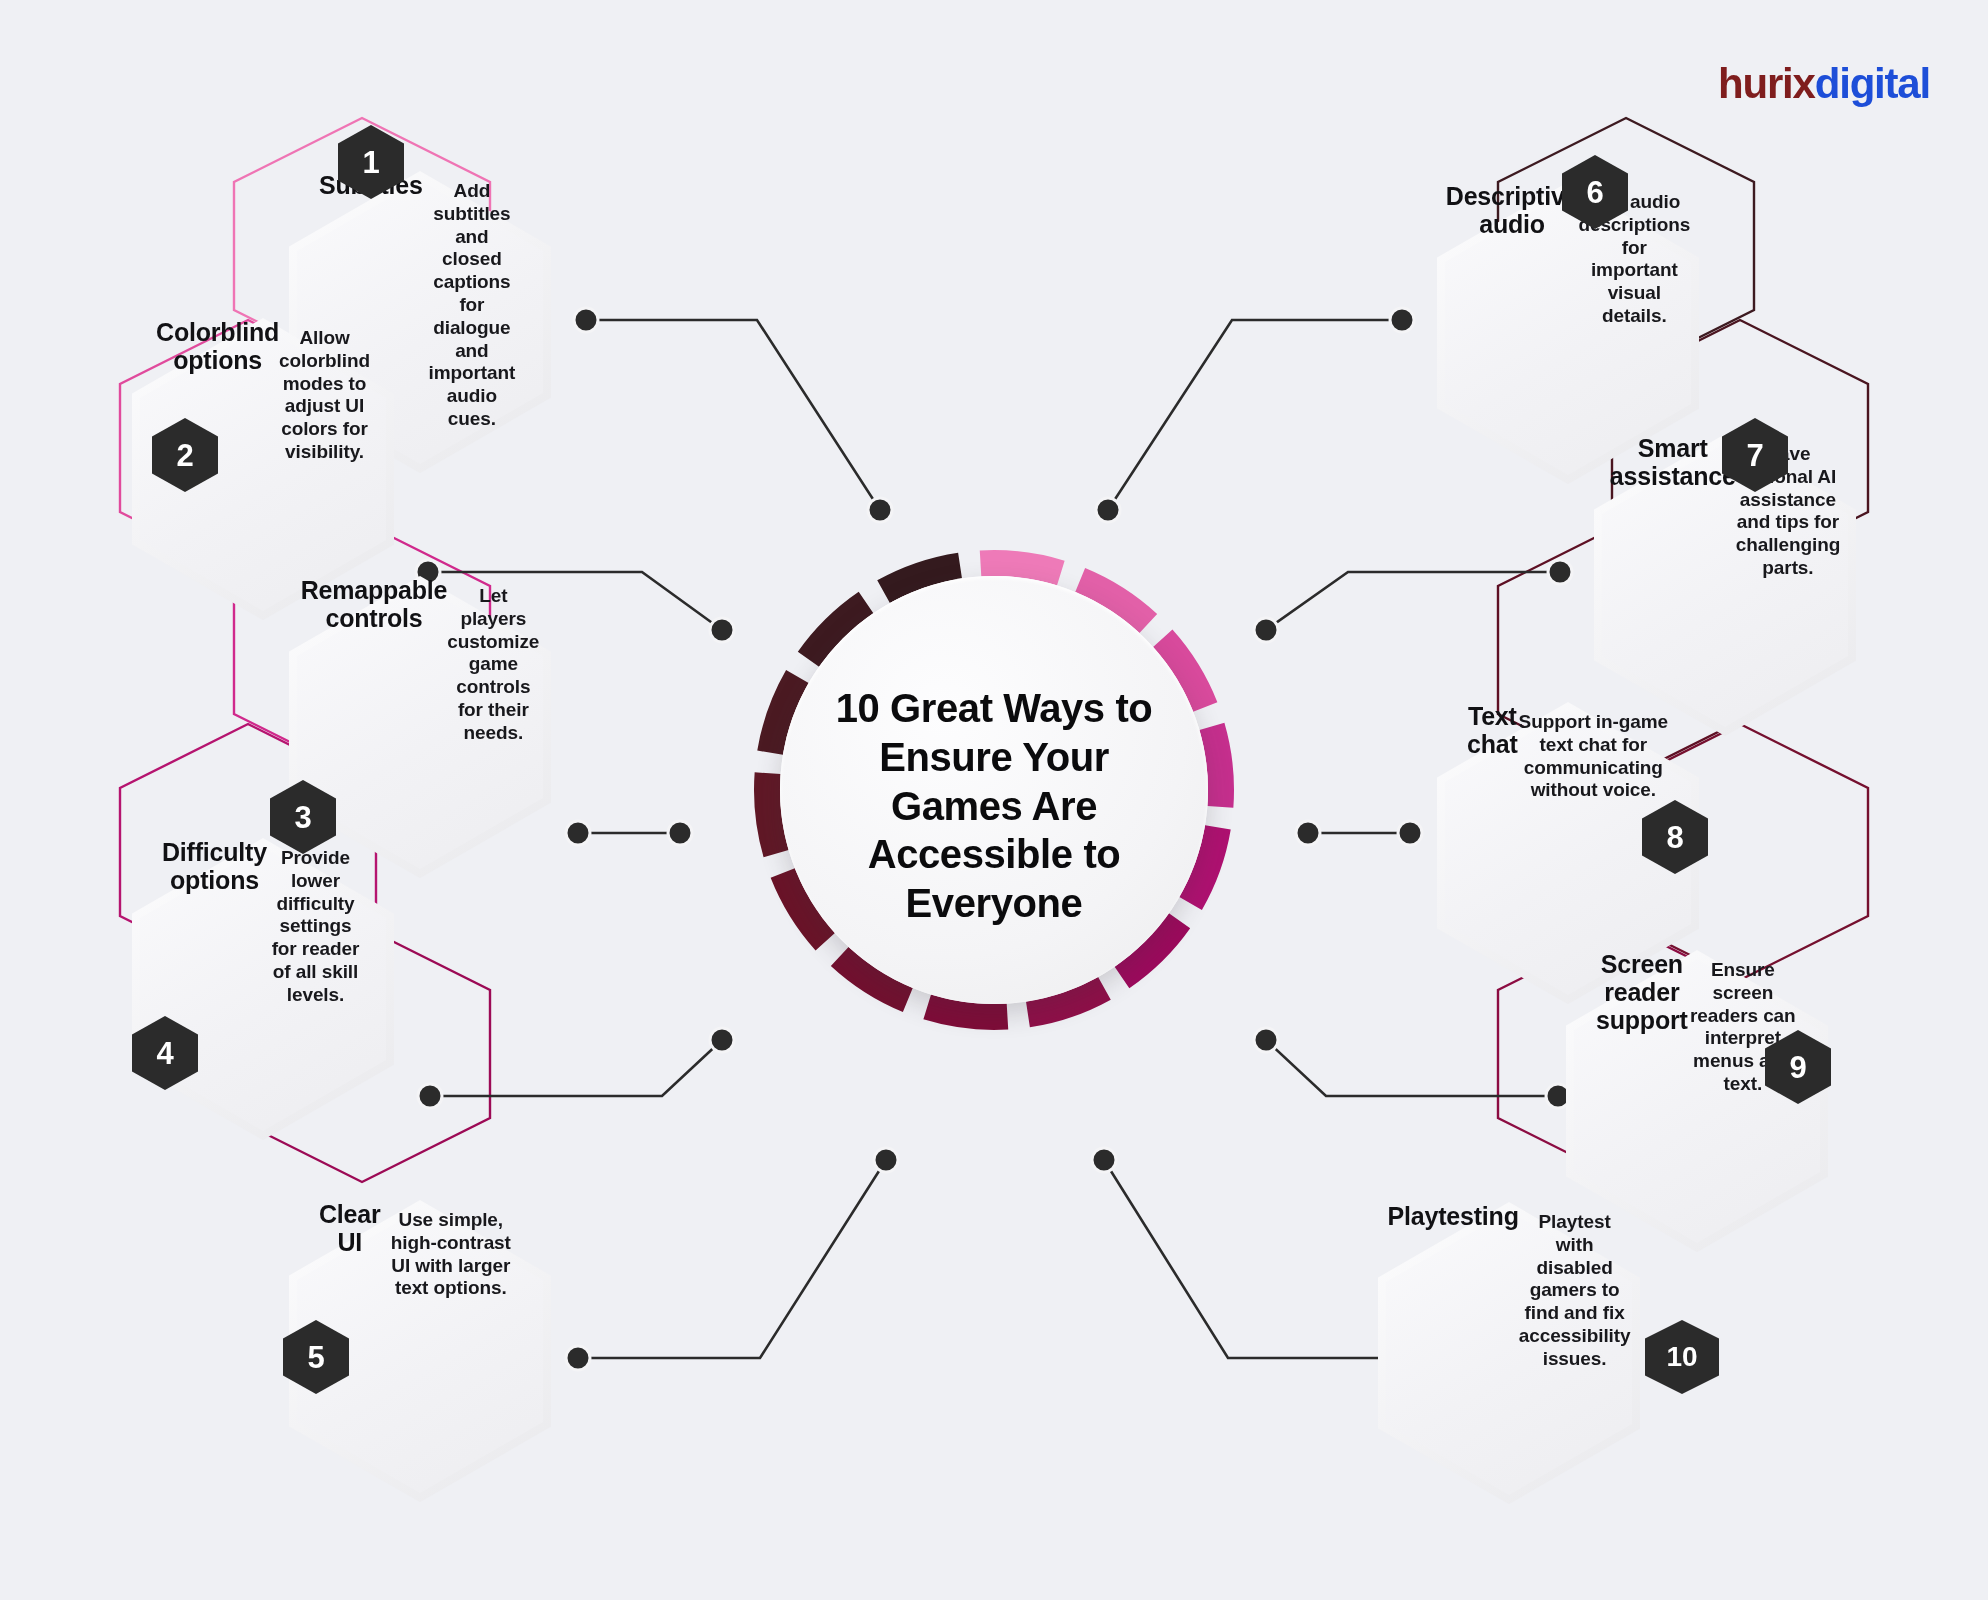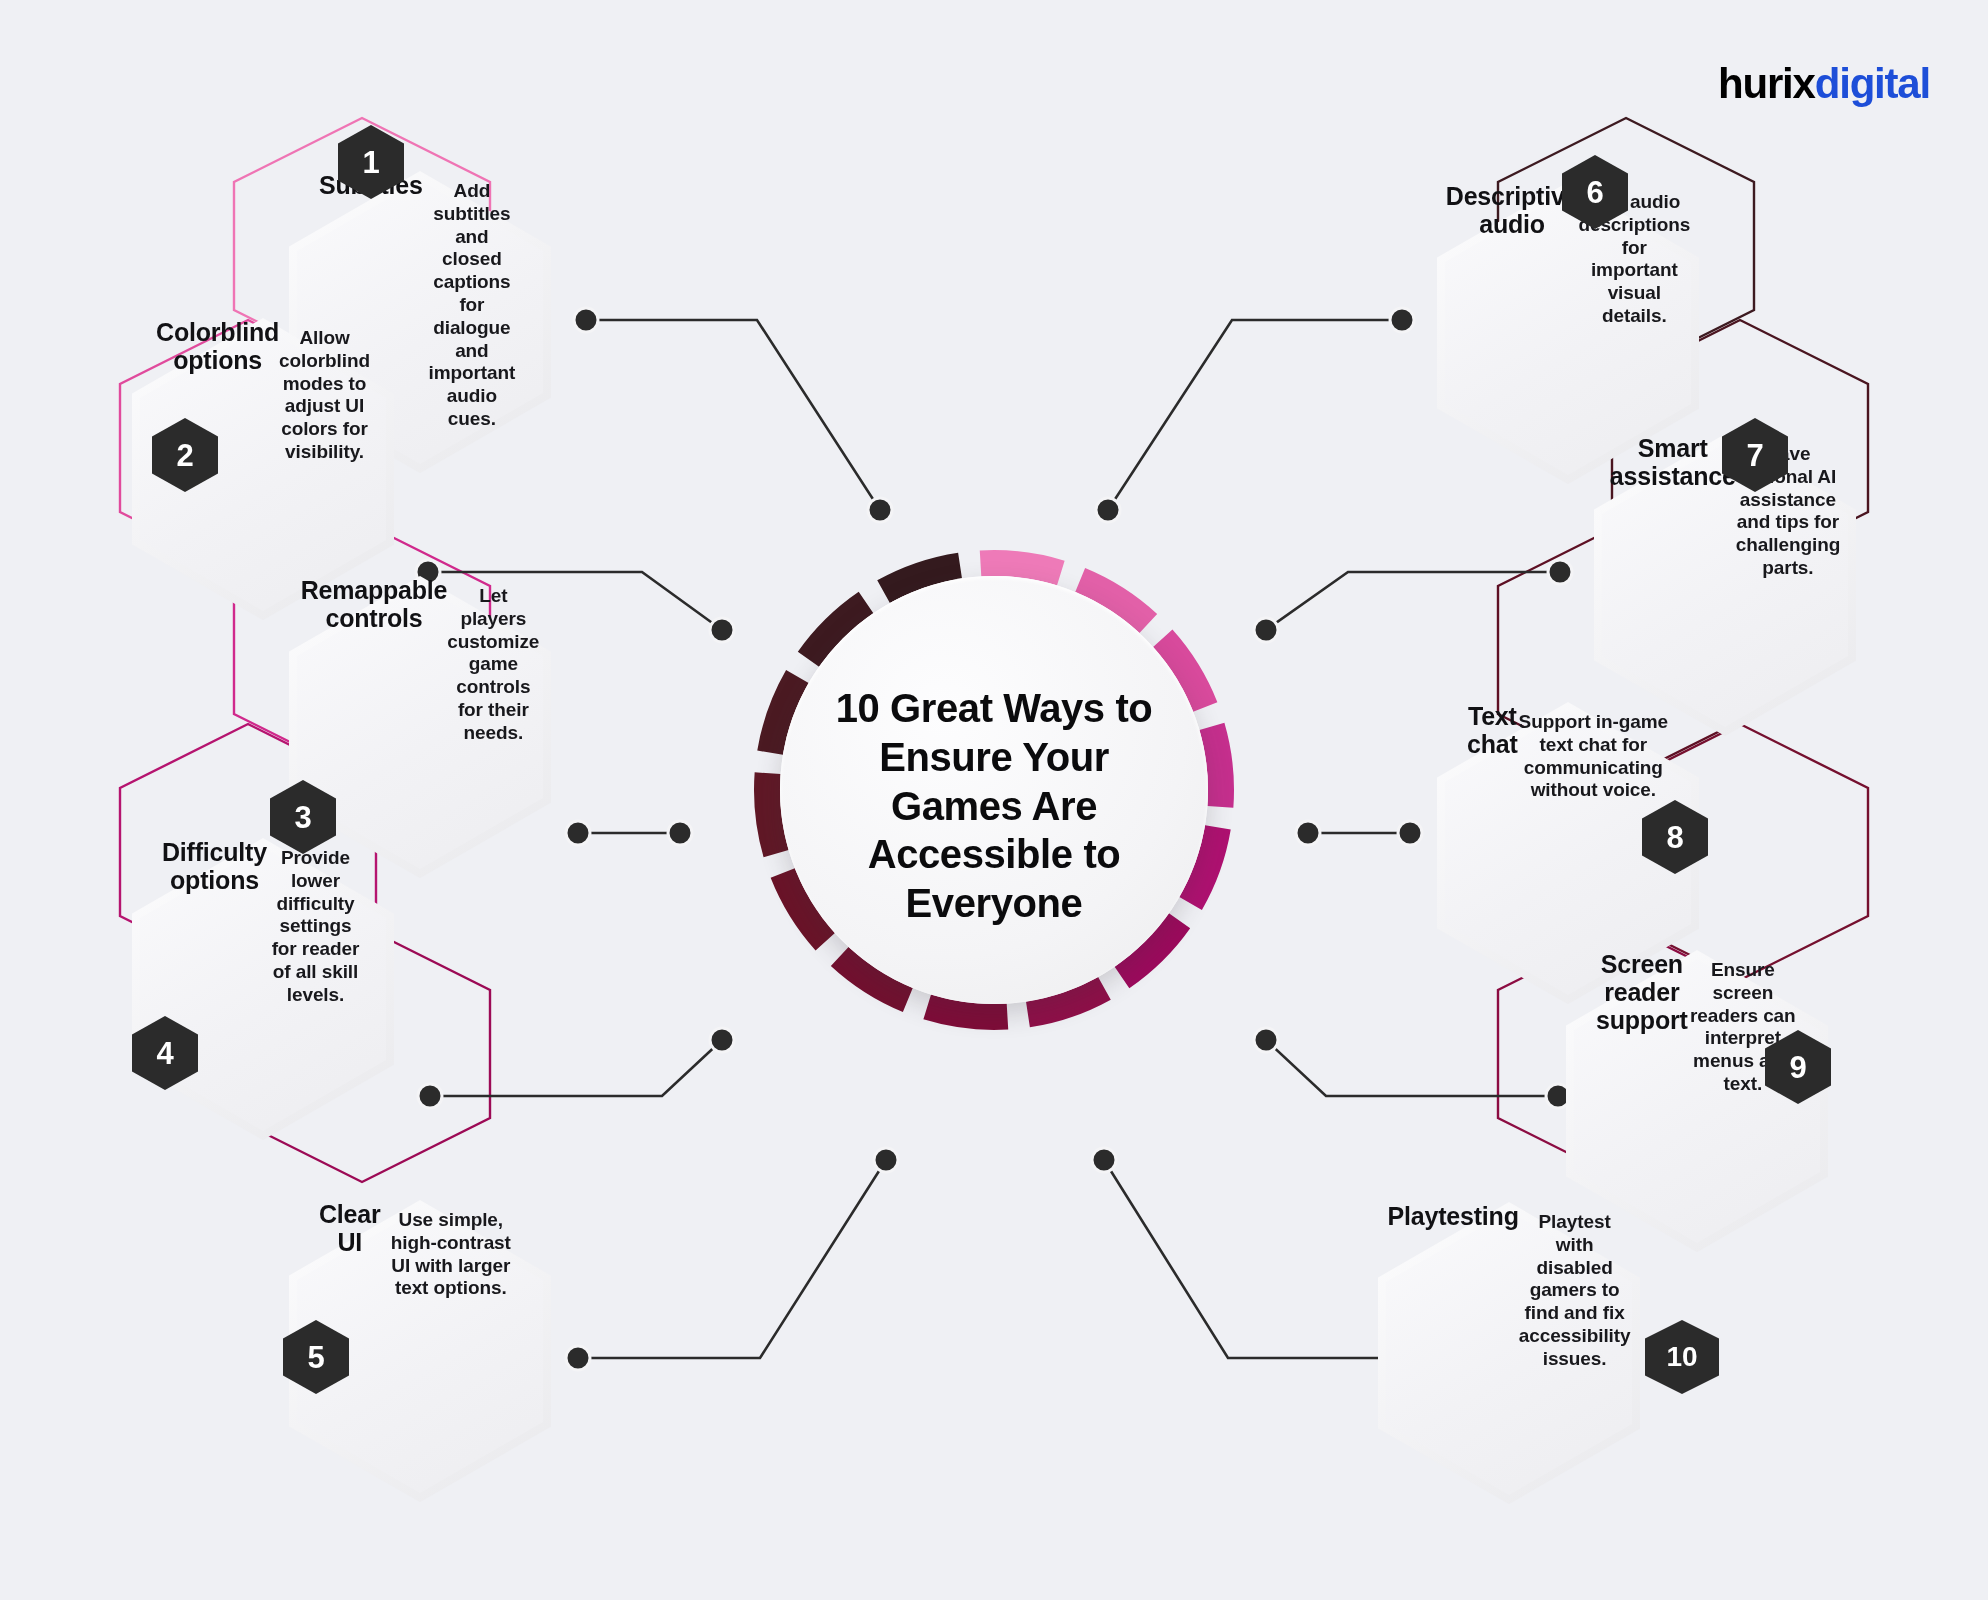--- a/index.html
+++ b/index.html
@@ -11,21 +11,21 @@
     position:relative;
   }
   #stage{position:absolute;inset:0;}
 
   
   .logo{
     position:absolute;right:58px;top:60px;
     font-size:42px;font-weight:bold;letter-spacing:-1.2px;
     white-space:nowrap;
   }
-  .logo .l1{color:#000000;}
+  .logo .l1{color:#7f1d1d;}
   .logo .l2{color:#1d4ed8;}
 
   
   svg.layer{position:absolute;left:0;top:0;width:1988px;height:1600px;overflow:visible;}
   svg.layer.behind{z-index:1;}
   svg.layer.lines{z-index:2;}
 
   
   .center-wrap{position:absolute;left:744px;top:540px;width:500px;height:500px;z-index:3;}
   .center-disc{

